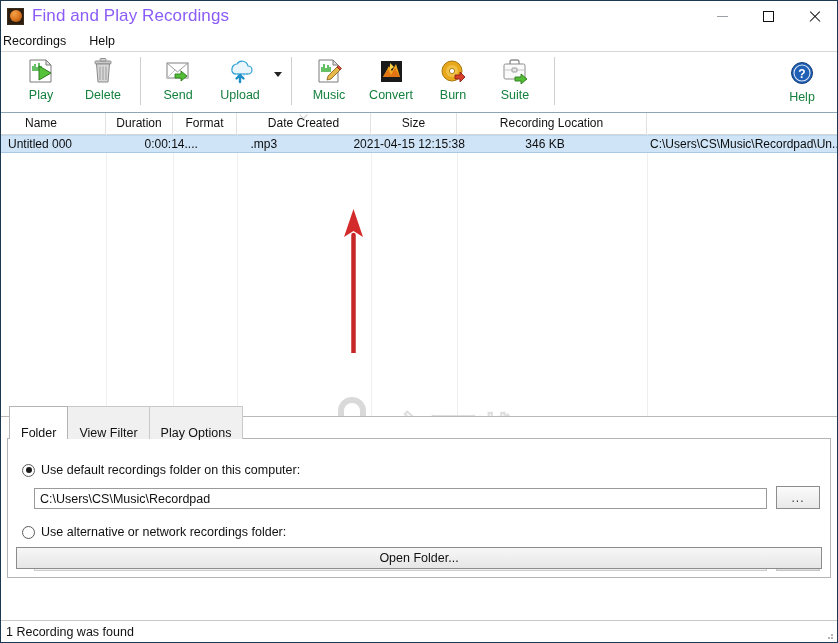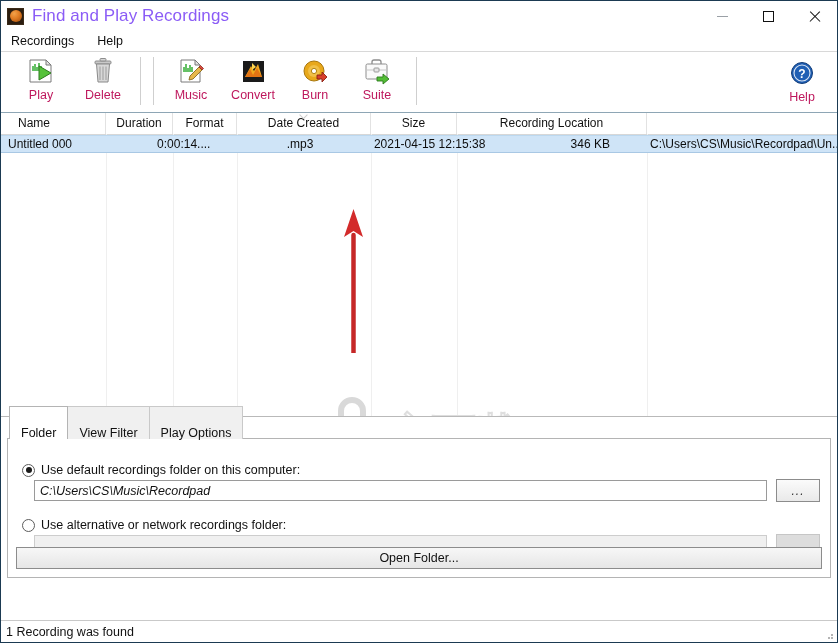--- a/index.html
+++ b/index.html
@@ -96,21 +96,21 @@
     background: #111111;
   }
   .wbtn .gclose:before { transform: rotate(45deg); }
   .wbtn .gclose:after  { transform: rotate(-45deg); }
 
   
   .menubar {
     height: 20px;
     display: flex;
     align-items: center;
-    padding-left: 8px;
+    padding-left: 0;
     background: #ffffff;
   }
   .menu-item {
     font-size: 12.5px;
     color: #101010;
     padding: 1px 9px 1px 2px;
     margin-right: 12px;
     white-space: nowrap;
   }
 
@@ -140,21 +140,21 @@
     box-sizing: border-box;
   }
   .tb-ico {
     height: 30px;
     display: flex;
     align-items: center;
     justify-content: center;
   }
   .tb-label {
     font-size: 12.5px;
-    color: #be185d;
+    color: #15803d;
     margin-top: 2px;
     white-space: nowrap;
   }
   .tb-sep {
     width: 1px;
     height: 48px;
     background: #cfcfcf;
     margin: 5px 6px 0 6px;
   }
   .tb-caret {
@@ -204,21 +204,21 @@
     position: relative;
     height: 21px;
     line-height: 21px;
     font-size: 12px;
     color: #111111;
     box-sizing: border-box;
     border-right: 1px solid #e2e2e2;
     overflow: hidden;
     white-space: nowrap;
   }
-  .lv-th.left  { text-align: left;  padding-left: 17px; }
+  .lv-th.left  { text-align: left;  padding-left: 24px; }
   .lv-th.center{ text-align: center; }
   .sort-chevron {
     position: absolute;
     top: -1px;
     left: 50%;
     transform: translateX(-50%);
     width: 9px;
     height: 5px;
   }
   .sort-chevron:before {
@@ -242,21 +242,21 @@
   .lv-td {
     height: 17px;
     line-height: 17px;
     font-size: 12px;
     color: #0d0d0d;
     box-sizing: border-box;
     overflow: hidden;
     white-space: nowrap;
   }
   .lv-td.left   { text-align: left;  padding-left: 7px; }
-  .lv-td.center { text-align: right; margin-left: 40px; }
+  .lv-td.center { text-align: left; margin-left: 40px; }
 
   
   .lv-grid {
     position: absolute;
     top: 21px;
     bottom: 0;
     left: 0;
     right: 0;
     pointer-events: none;
   }
@@ -361,24 +361,24 @@
   .radio.on:after {
     content: "";
     width: 6px;
     height: 6px;
     border-radius: 50%;
     background: #1a1a1a;
   }
   .radio-label { font-size: 12.5px; color: #111111; }
   .field-row {
     display: flex;
-    align-items: center;
+    align-items: flex-end;
     padding-left: 26px;
     padding-right: 10px;
-    font-style: italic;
+    margin-top: 7px;
   }
   .textinput {
     flex: 1;
     height: 21px;
     line-height: 21px;
     border: 1px solid #9a9a9a;
     background: #ffffff;
     font-size: 12.5px;
     color: #111111;
     padding: 0 5px;
@@ -512,20 +512,50 @@
               <path d="M10 9.5 V23 M13 9.5 V23 M16 9.5 V23"></path>
             </g>
           </svg>
         </div>
         <div class="tb-label">Delete</div>
       </div>
     </div>
 
     <div class="tb-sep"></div>
 
+    <div class="tb-group">
+
+      <div class="tb-btn">
+        <div class="tb-ico">
+          <svg width="30" height="28" viewBox="0 0 30 28">
+            <rect x="4" y="6" width="21" height="15" fill="#ffffff" stroke="#808080"></rect>
+            <path d="M4 6 L14.5 15 L25 6" fill="none" stroke="#9a9a9a"></path>
+            <path d="M4 21 L12 13 M25 21 L17 13" fill="none" stroke="#c4c4c4"></path>
+            <path d="M12 17 H18 V14 L24 19 L18 24 V21 H12 Z" fill="#52bd35" stroke="#2c7a1d" stroke-width="0.9"></path>
+          </svg>
+        </div>
+        <div class="tb-label">Send</div>
+      </div>
+
+      <div class="tb-btn">
+        <div class="tb-ico">
+          <svg width="34" height="28" viewBox="0 0 34 28">
+            <path d="M9 12 a5 5 0 0 1 5-5 a6 6 0 0 1 11 2 a4 4 0 0 1 0 8 H12 a4 4 0 0 1 -3 -5 Z" fill="#eaf6fc" stroke="#2e9fd4" stroke-width="1.2"></path>
+            <g stroke="#2e9fd4" stroke-width="1" opacity="0.75">
+              <path d="M12 16 v2 M15 16 v2.5 M18 16 v2 M21 16 v2.5 M24 16 v2"></path>
+            </g>
+            <path d="M17 25 V18 M17 18 L13.5 21.5 M17 18 L20.5 21.5" fill="none" stroke="#1f8fc6" stroke-width="2.4" stroke-linecap="round"></path>
+          </svg>
+        </div>
+        <div class="tb-label">Upload</div>
+      </div>
+      <div class="tb-caret">
+        <span class="caret-tri"></span>
+      </div>
+    </div>
 
     <div class="tb-sep"></div>
 
     <div class="tb-group">
 
       <div class="tb-btn">
         <div class="tb-ico">
           <svg width="30" height="28" viewBox="0 0 30 28">
             <path d="M5 3 H19 L24 8 V25 H5 Z" fill="#ffffff" stroke="#7b7b7b"></path>
             <path d="M19 3 L24 8 H19 Z" fill="#e2e2e2" stroke="#7b7b7b"></path>

